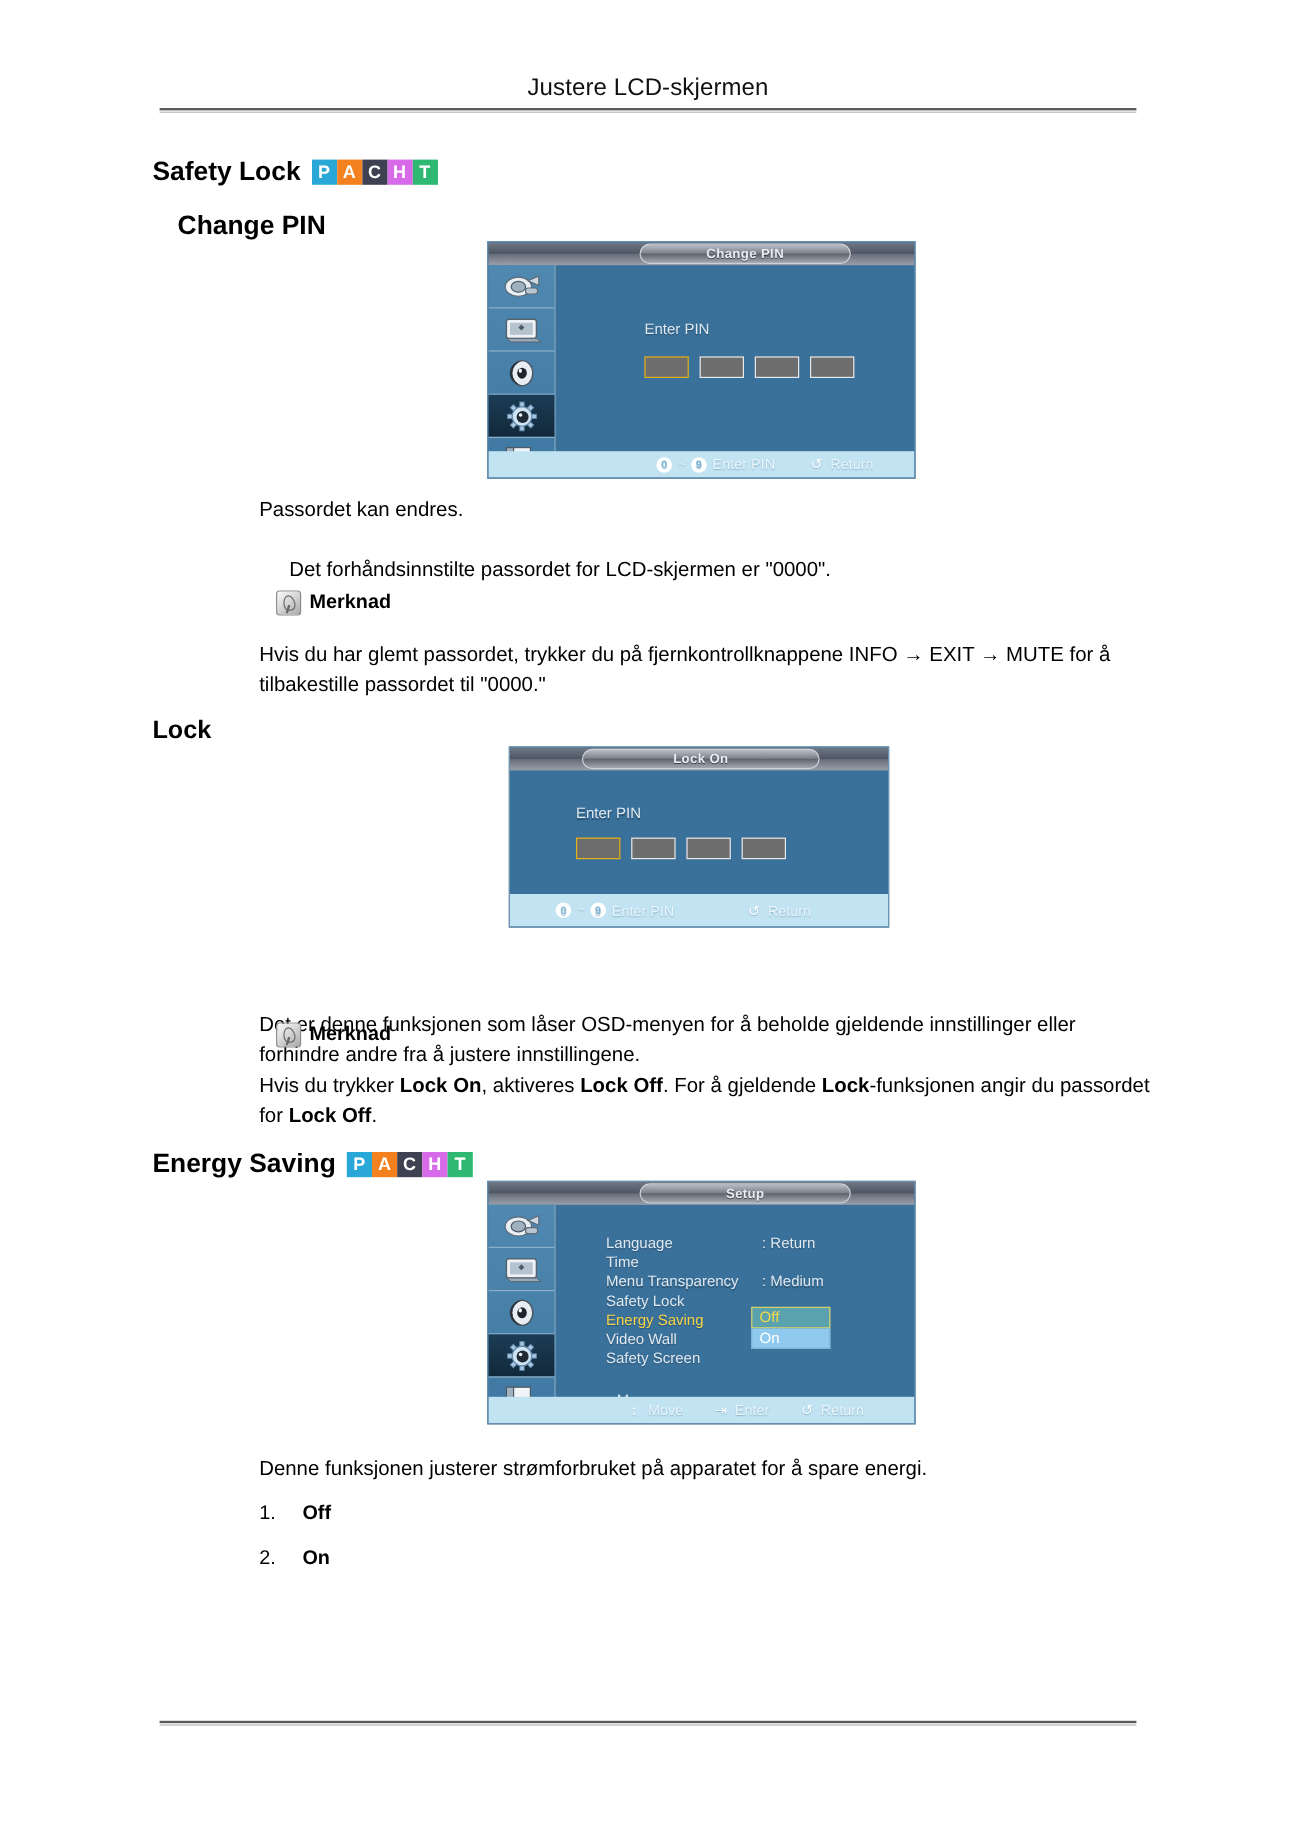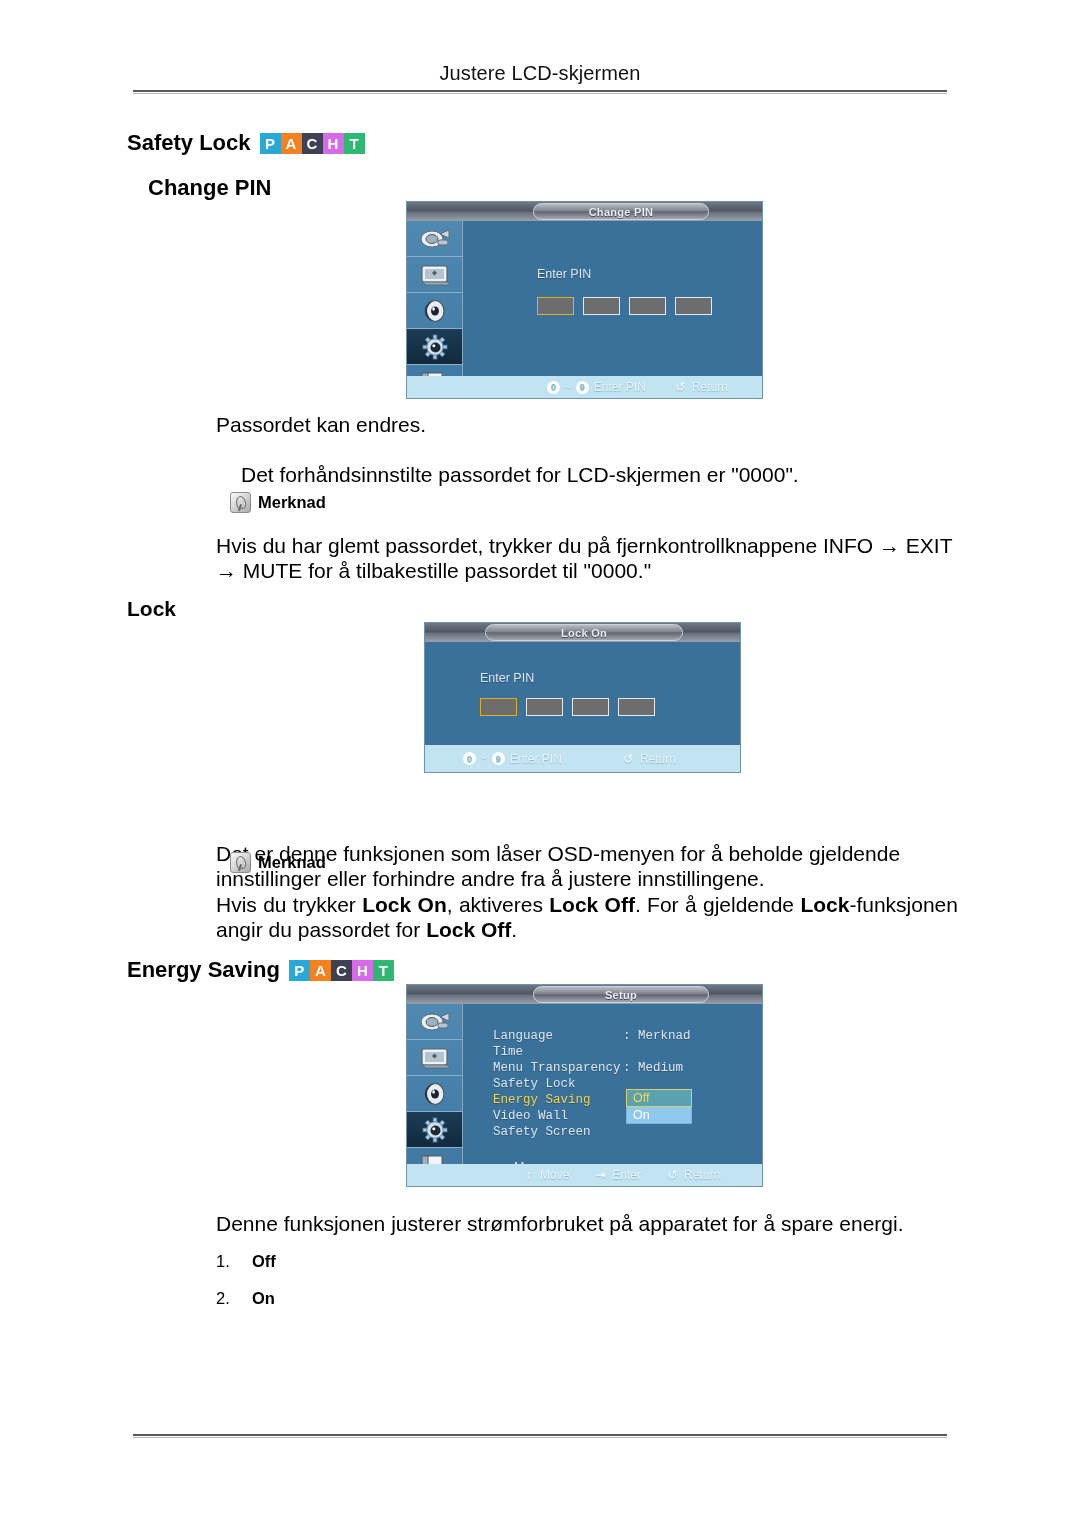--- a/index.html
+++ b/index.html
@@ -51,21 +51,21 @@
   .pacht span {
     width:21px; height:21px;
     display:flex; align-items:center; justify-content:center;
     color:#ffffff; font-size:15px; font-weight:bold;
     font-family:"Liberation Sans", sans-serif;
     line-height:1;
   }
 
   
   .para {
-    position:absolute; font-size:21px; color:#000; line-height:25px;
+    position:absolute; font-size:17px; color:#000; line-height:25px;
   }
   .note-head {
     position:absolute; display:flex; align-items:center; gap:7px;
     font-size:16.5px; font-weight:bold;padding-left:14px;
   }
   .note-icon {
     width:21px; height:21px; border-radius:3px;
     background:linear-gradient(140deg,#fbfbfb 0%,#d8d8d8 45%,#a9a9a9 100%);
     border:1px solid #8d8d8d;
     position:relative; flex:none;
@@ -403,24 +403,24 @@
     <div class="osd-sb-item">
       <svg class="sbicon" viewBox="0 0 34 26">
         <rect x="4" y="3" width="7" height="19" fill="#9fb0be" stroke="#4d5a66" stroke-width="1"></rect>
         <rect x="10" y="3" width="14" height="19" fill="#f2f5f8" stroke="#4d5a66" stroke-width="1"></rect>
         <path d="M22 15 l8 3 -6 1.5 -1 4 z" fill="#e6ebf0" stroke="#4d5a66" stroke-width="1"></path>
       </svg>
     </div>
   </div>
 
   <div class="osd-body">
-    <div class="menu-list" id="setup-menu" style="left:30px; top:24px;font-family:Liberation Mono, monospace;">
+    <div class="menu-list" id="setup-menu" style="left:42px; top:24px;">
         <div class="menu-row">
           <span class="mname">Language</span>
-          <span class="mval">: Merknad</span>
+          <span class="mval">: Return</span>
         </div>
         <div class="menu-row">
           <span class="mname">Time</span>
           <span class="mval"></span>
         </div>
         <div class="menu-row">
           <span class="mname">Menu Transparency</span>
           <span class="mval">: Medium</span>
         </div>
         <div class="menu-row">

